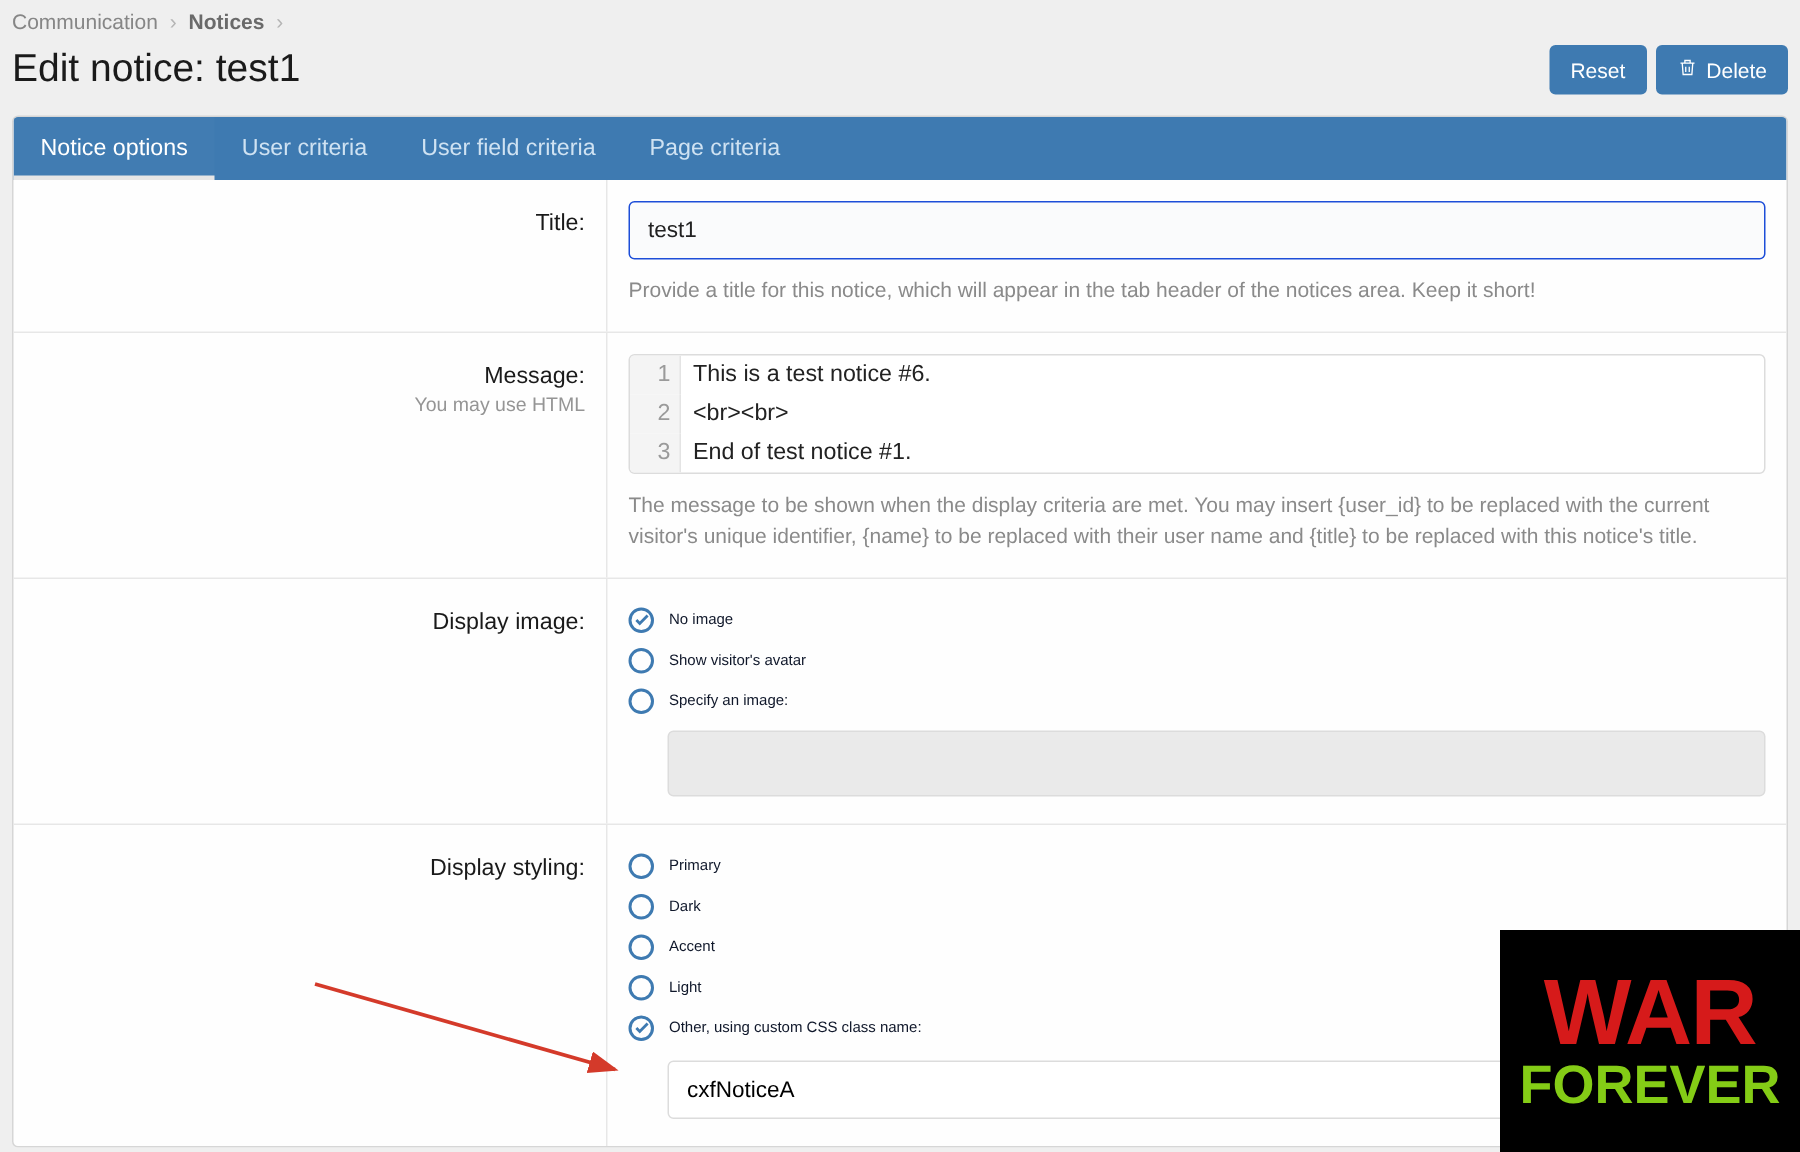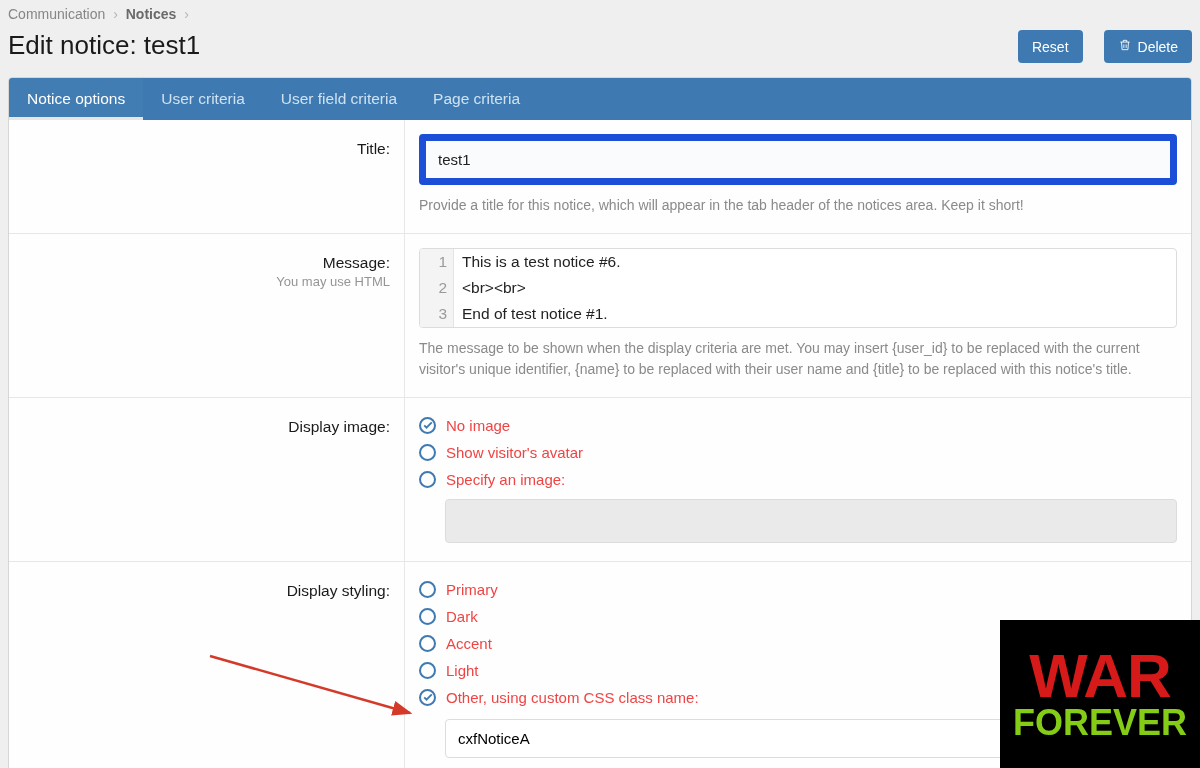--- a/index.html
+++ b/index.html
@@ -4,44 +4,44 @@
 <style>
 * { box-sizing: border-box; margin: 0; padding: 0; }
 body { font-family: -apple-system, BlinkMacSystemFont, "Segoe UI", Helvetica, Arial, sans-serif; background: #efefef; color: #222; font-size: 15px; }
 .page { padding: 0 8px; }
 .breadcrumb { padding: 6px 0; font-size: 14px; color: #868686; }
 .breadcrumb a { color: #868686; text-decoration: none; }
 .breadcrumb .current { color: #6a6a6a; font-weight: 600; }
 .breadcrumb .sep { padding: 0 4px; color: #b5b5b5; }
 .header-row { display: flex; justify-content: space-between; padding: 2px 0 14px 0; }
 .page-title { font-size: 26px; font-weight: 400; color: #1a1a1a; }
-.header-buttons { display: flex; gap: 21px; }
+.header-buttons { display: flex; gap: 6px; }
 .btn { background: #3e7ab1; color: #fff; border: none; border-radius: 4px; padding: 8px 14px; font-size: 14px; cursor: pointer; display: inline-flex; align-items: center; gap: 6px; }
 .trash-icon svg { width: 14px; height: 14px; stroke: #fff; fill: none; stroke-width: 1.5; }
 .panel { background: #fefefe; border: 1px solid #d6d6d6; border-radius: 4px; overflow: hidden; }
 .tabs { background: #3e7ab1; display: flex; }
 .tab { padding: 12px 18px; color: #cfe2f2; font-size: 15.5px; cursor: pointer; }
 .tab.active { color: #fff; font-weight: 400; background: rgba(255,255,255,0.02); position: relative; }
 .tab.active::after { content: ""; position: absolute; left: 0; right: 0; bottom: 0; height: 3px; background: #e6e6e6; }
 .form-body { padding: 0; }
 .form-row { display: flex; border-bottom: 1px solid #e7e7e7; }
 .form-label-col { width: 396px; flex-shrink: 0; padding: 20px 14px 20px 14px; text-align: right; border-right: 1px solid #e7e7e7; }
 .form-label { font-size: 15.5px; color: #1a1a1a; }
 .form-sublabel { font-size: 13px; color: #959595; margin-top: 2px; }
 .form-content-col { flex: 1; padding: 14px 14px 18px 14px; }
-.text-input { width: 100%; padding: 10px 12px; border: 7px solid #1d4ed8; border-radius: 4px; background: #fafbfc; font-size: 15px; color: #222; }
+.text-input { width: 100%; padding: 10px 12px; border: 1px solid #1d4ed8; border-radius: 4px; background: #fafbfc; font-size: 15px; color: #222; }
 .help-text { font-size: 14px; color: #8a8a8a; margin-top: 10px; line-height: 1.45; }
 .code-editor { border: 1px solid #dcdcdc; border-radius: 4px; overflow: hidden; background: #fff; }
 .code-line { display: flex; font-size: 15.5px; line-height: 1.55; }
 .gutter { width: 34px; flex-shrink: 0; background: #f4f4f4; color: #9a9a9a; text-align: right; padding: 1px 6px 1px 0; border-right: 1px solid #e4e4e4; }
 .code-content { padding: 1px 8px; color: #222; }
 .radio-row { display: flex; align-items: center; gap: 10px; padding: 5px 0; cursor: pointer; }
 .radio-circle { width: 17px; height: 17px; border: 2px solid #3e7ab1; border-radius: 50%; display: inline-flex; align-items: center; justify-content: center; flex-shrink: 0; }
 .radio-circle.checked svg { width: 12px; height: 12px; stroke: #3e7ab1; fill: none; stroke-width: 2.5; }
-.radio-label { font-size: 15px; color: #ef4444; }
+.radio-label { font-size: 10px; color: #0f172a; }
 .disabled-input-box { width: 100%; height: 44px; background: #eaeaea; border: 1px solid #dcdcdc; border-radius: 4px; margin-top: 6px; margin-left: 26px; width: calc(100% - 26px); }
 .css-input { width: calc(100% - 26px); margin-left: 26px; margin-top: 8px; padding: 10px 12px; border: 1px solid #dcdcdc; border-radius: 4px; background: #fff; font-size: 15px; }
 .arrow-annot { position: absolute; left: 206px; top: 650px; pointer-events: none; }
 .logo-watermark { position: fixed; right: 0; bottom: 0; width: 200px; height: 148px; background: #000; display: flex; flex-direction: column; align-items: center; justify-content: center; }
 .logo-war { font-family: Impact, "Arial Black", sans-serif; font-size: 62px; font-weight: 900; color: #d61a1a; line-height: 0.92; letter-spacing: -1px; }
 .logo-forever { font-family: Impact, "Arial Black", sans-serif; font-size: 36px; font-weight: 900; color: #84cc16; line-height: 1; letter-spacing: 0; }
 </style>
 </head>
 <body>
 

